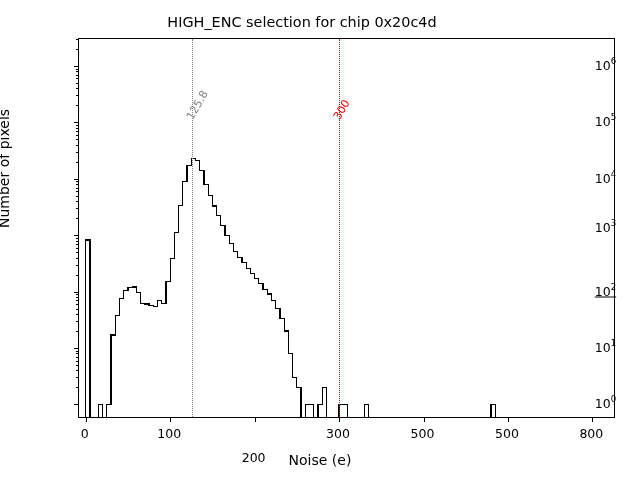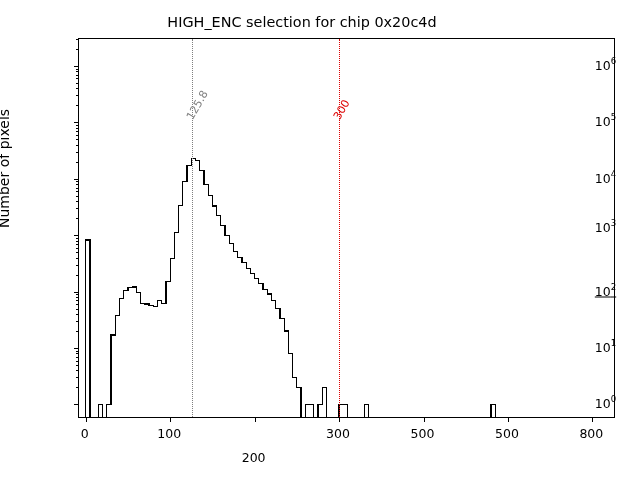--- a/index.html
+++ b/index.html
@@ -137,20 +137,21 @@
   }
 </style>
 </head>
 <body>
 
 <div id="figure">
 
   <div id="chart-title">HIGH_ENC selection for chip 0x20c4d</div>
 
   <div id="ylabel">Number of pixels</div>
+  <div id="xlabel">Noise (e)</div>
 
   <div id="plot-area">
     <div id="plot-inner">
       <svg id="hist-svg" width="537" height="380">
           <path d="M 6.75 380.00 L 6.75 201.00 L 10.98 201.00 L 10.98 380.00 M 19.42 380.00 L 19.42 365.35 L 23.64 365.35 L 23.64 380.00 M 27.86 380.00 L 27.86 365.35 L 32.08 365.35 L 32.08 295.95 L 36.31 295.95 L 36.31 276.24 L 40.53 276.24 L 40.53 259.59 L 44.75 259.59 L 44.75 251.35 L 48.97 251.35 L 48.97 248.49 L 53.19 248.49 L 53.19 248.07 L 57.42 248.07 L 57.42 253.80 L 61.64 253.80 L 61.64 264.25 L 65.86 264.25 L 65.86 265.05 L 70.08 265.05 L 70.08 266.31 L 74.30 266.31 L 74.30 267.19 L 78.52 267.19 L 78.52 261.28 L 82.75 261.28 L 82.75 264.25 L 86.97 264.25 L 86.97 242.61 L 91.19 242.61 L 91.19 219.20 L 95.41 219.20 L 95.41 193.80 L 99.63 193.80 L 99.63 166.15 L 103.85 166.15 L 103.85 142.31 L 108.08 142.31 L 108.08 126.73 L 112.30 126.73 L 112.30 119.32 L 116.52 119.32 L 116.52 121.55 L 120.74 121.55 L 120.74 131.48 L 124.96 131.48 L 124.96 145.19 L 129.18 145.19 L 129.18 156.71 L 133.41 156.71 L 133.41 166.89 L 137.63 166.89 L 137.63 176.82 L 141.85 176.82 L 141.85 186.20 L 146.07 186.20 L 146.07 196.13 L 150.29 196.13 L 150.29 204.87 L 154.51 204.87 L 154.51 212.15 L 158.74 212.15 L 158.74 218.58 L 162.96 218.58 L 162.96 223.29 L 167.18 223.29 L 167.18 229.13 L 171.40 229.13 L 171.40 234.37 L 175.62 234.37 L 175.62 239.54 L 179.84 239.54 L 179.84 244.30 L 184.07 244.30 L 184.07 250.21 L 188.29 250.21 L 188.29 255.12 L 192.51 255.12 L 192.51 261.28 L 196.73 261.28 L 196.73 269.52 L 200.95 269.52 L 200.95 279.70 L 205.17 279.70 L 205.17 291.97 L 209.40 291.97 L 209.40 314.41 L 213.62 314.41 L 213.62 338.44 L 217.84 338.44 L 217.84 348.37 L 222.06 348.37 L 222.06 380.00 M 226.28 380.00 L 226.28 365.35 L 230.50 365.35 L 230.50 365.35 L 234.73 365.35 L 234.73 380.00 M 238.95 380.00 L 238.95 365.35 L 243.17 365.35 L 243.17 348.37 L 247.39 348.37 L 247.39 380.00 M 260.06 380.00 L 260.06 365.35 L 264.28 365.35 L 264.28 365.35 L 268.50 365.35 L 268.50 380.00 M 285.39 380.00 L 285.39 365.35 L 289.61 365.35 L 289.61 380.00 M 412.04 380.00 L 412.04 365.35 L 416.26 365.35 L 416.26 380.00 " fill="none" stroke="#000000" stroke-width="1.25" stroke-linejoin="miter" shape-rendering="crispEdges"></path>
         </svg>
 
       <div class="vline" id="vline-0" style="left: 113px; height: 380px;"></div>
       <div class="vline red" id="vline-1" style="left: 260.1px; height: 380px;"></div>
 

